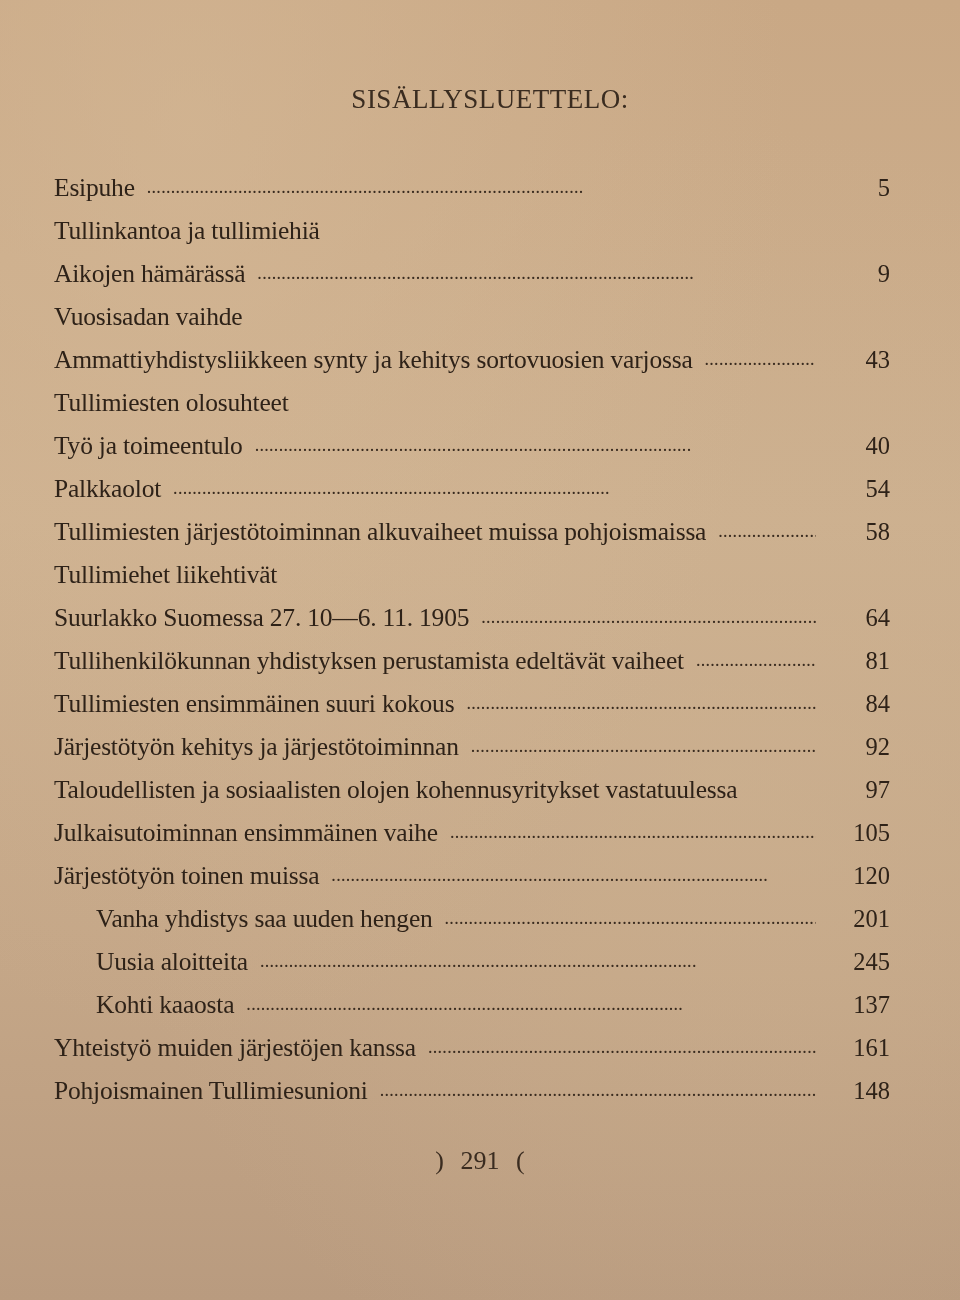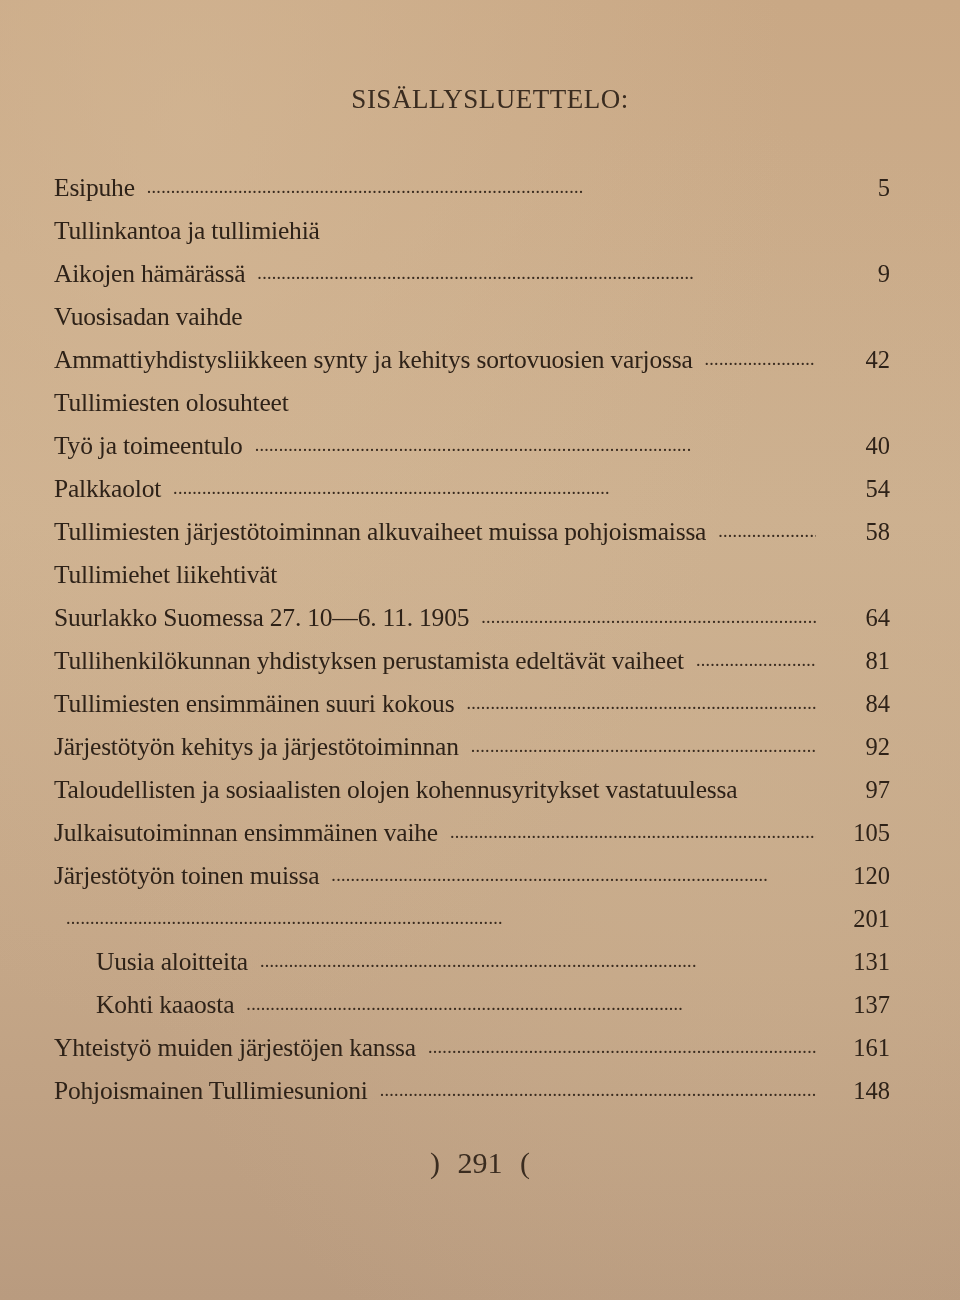--- a/index.html
+++ b/index.html
@@ -72,21 +72,21 @@
       text-align: right;
       font-size: 24.5px;
     }
     .toc-row.heading .toc-dots { visibility: hidden; }
     .folio {
       position: absolute;
       top: 1146px;
       left: 0;
       width: 960px;
       text-align: center;
-      font-size: 30px;
+      font-size: 26px;
       color: #3a2c20;
       word-spacing: 10px;
     }
   </style>
 </head>
 <body>
 
 <div class="page">
   <div class="title">SISÄLLYSLUETTELO:</div>
 
@@ -107,21 +107,21 @@
       <span class="toc-page">9</span>
     </div>
     <div class="toc-row heading">
       <span class="toc-label">Vuosisadan vaihde</span>
       <span class="toc-dots"></span>
       <span class="toc-page"></span>
     </div>
     <div class="toc-row">
       <span class="toc-label">Ammattiyhdistysliikkeen synty ja kehitys sortovuosien varjossa</span>
       <span class="toc-dots"></span>
-      <span class="toc-page">42</span>
+      <span class="toc-page">43</span>
     </div>
     <div class="toc-row heading">
       <span class="toc-label">Tullimiesten olosuhteet</span>
       <span class="toc-dots"></span>
       <span class="toc-page"></span>
     </div>
     <div class="toc-row">
       <span class="toc-label">Työ ja toimeentulo</span>
       <span class="toc-dots"></span>
       <span class="toc-page">40</span>
@@ -170,27 +170,28 @@
       <span class="toc-label">Julkaisutoiminnan ensimmäinen vaihe</span>
       <span class="toc-dots"></span>
       <span class="toc-page">105</span>
     </div>
     <div class="toc-row">
       <span class="toc-label">Järjestötyön toinen muissa</span>
       <span class="toc-dots"></span>
       <span class="toc-page">120</span>
     </div>
     <div class="toc-row indent">
+      <span class="toc-label">Vanha yhdistys saa uuden hengen</span>
       <span class="toc-dots"></span>
       <span class="toc-page">201</span>
     </div>
     <div class="toc-row indent">
       <span class="toc-label">Uusia aloitteita</span>
       <span class="toc-dots"></span>
-      <span class="toc-page">131</span>
+      <span class="toc-page">245</span>
     </div>
     <div class="toc-row indent">
       <span class="toc-label">Kohti kaaosta</span>
       <span class="toc-dots"></span>
       <span class="toc-page">137</span>
     </div>
     <div class="toc-row">
       <span class="toc-label">Yhteistyö muiden järjestöjen kanssa</span>
       <span class="toc-dots"></span>
       <span class="toc-page">161</span>

